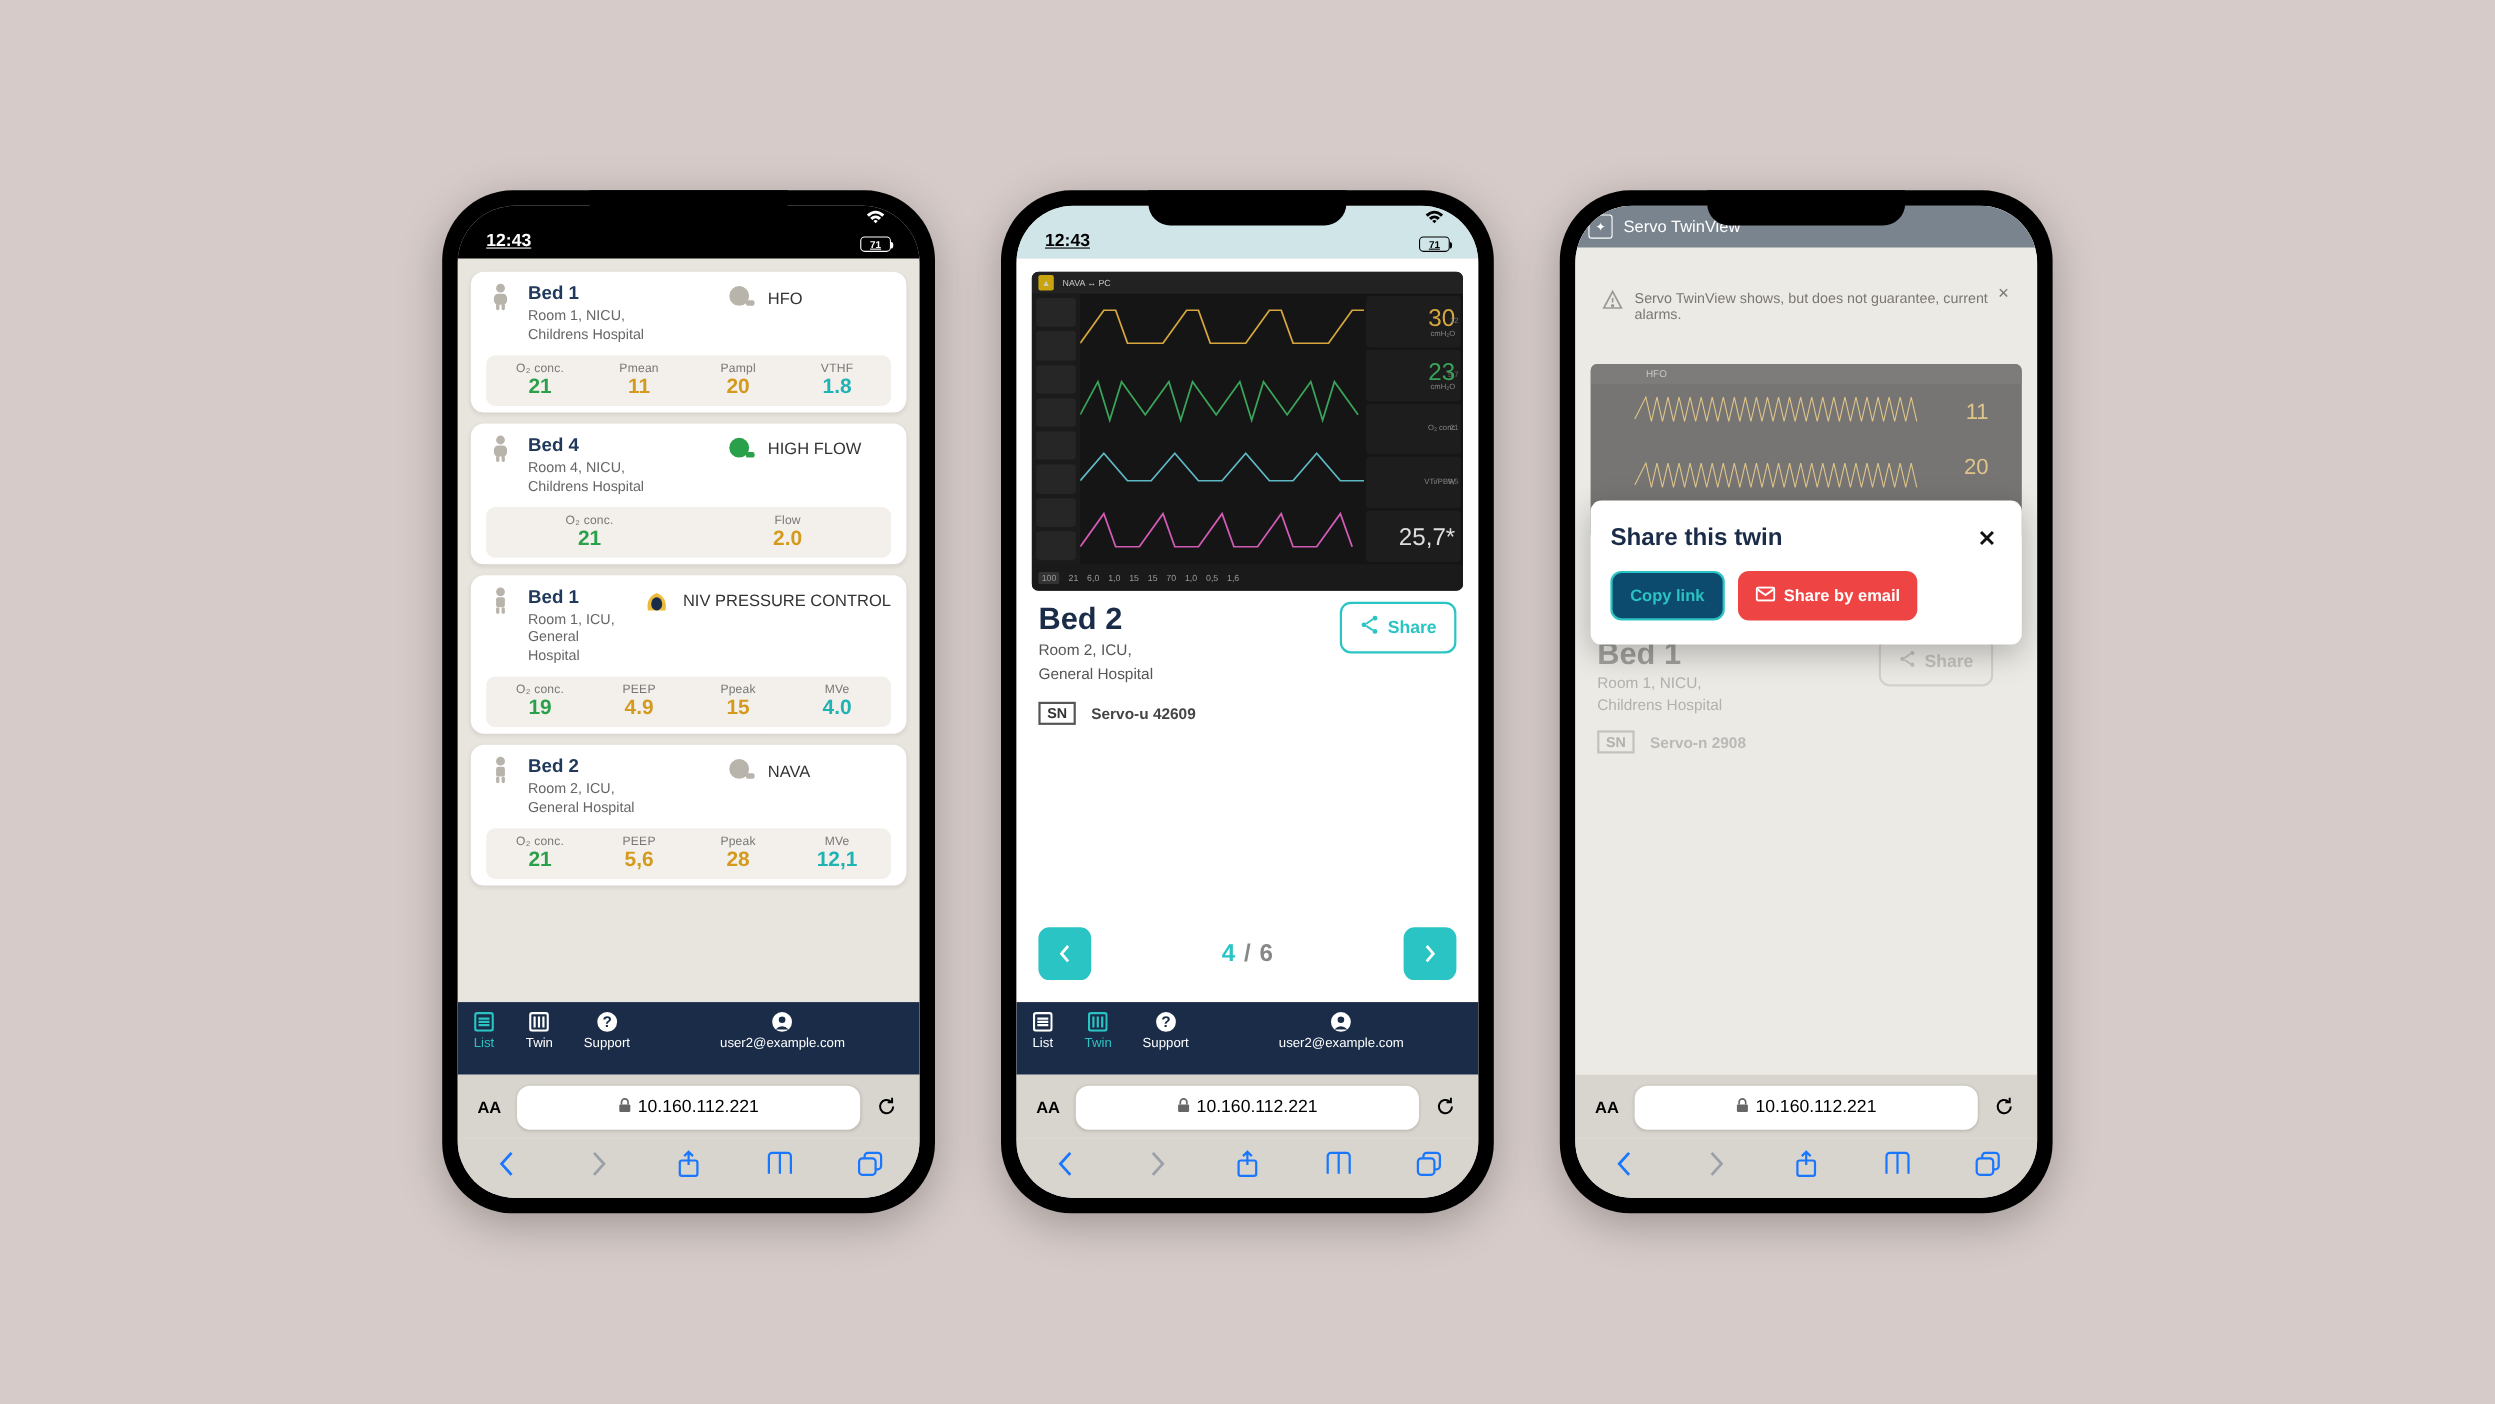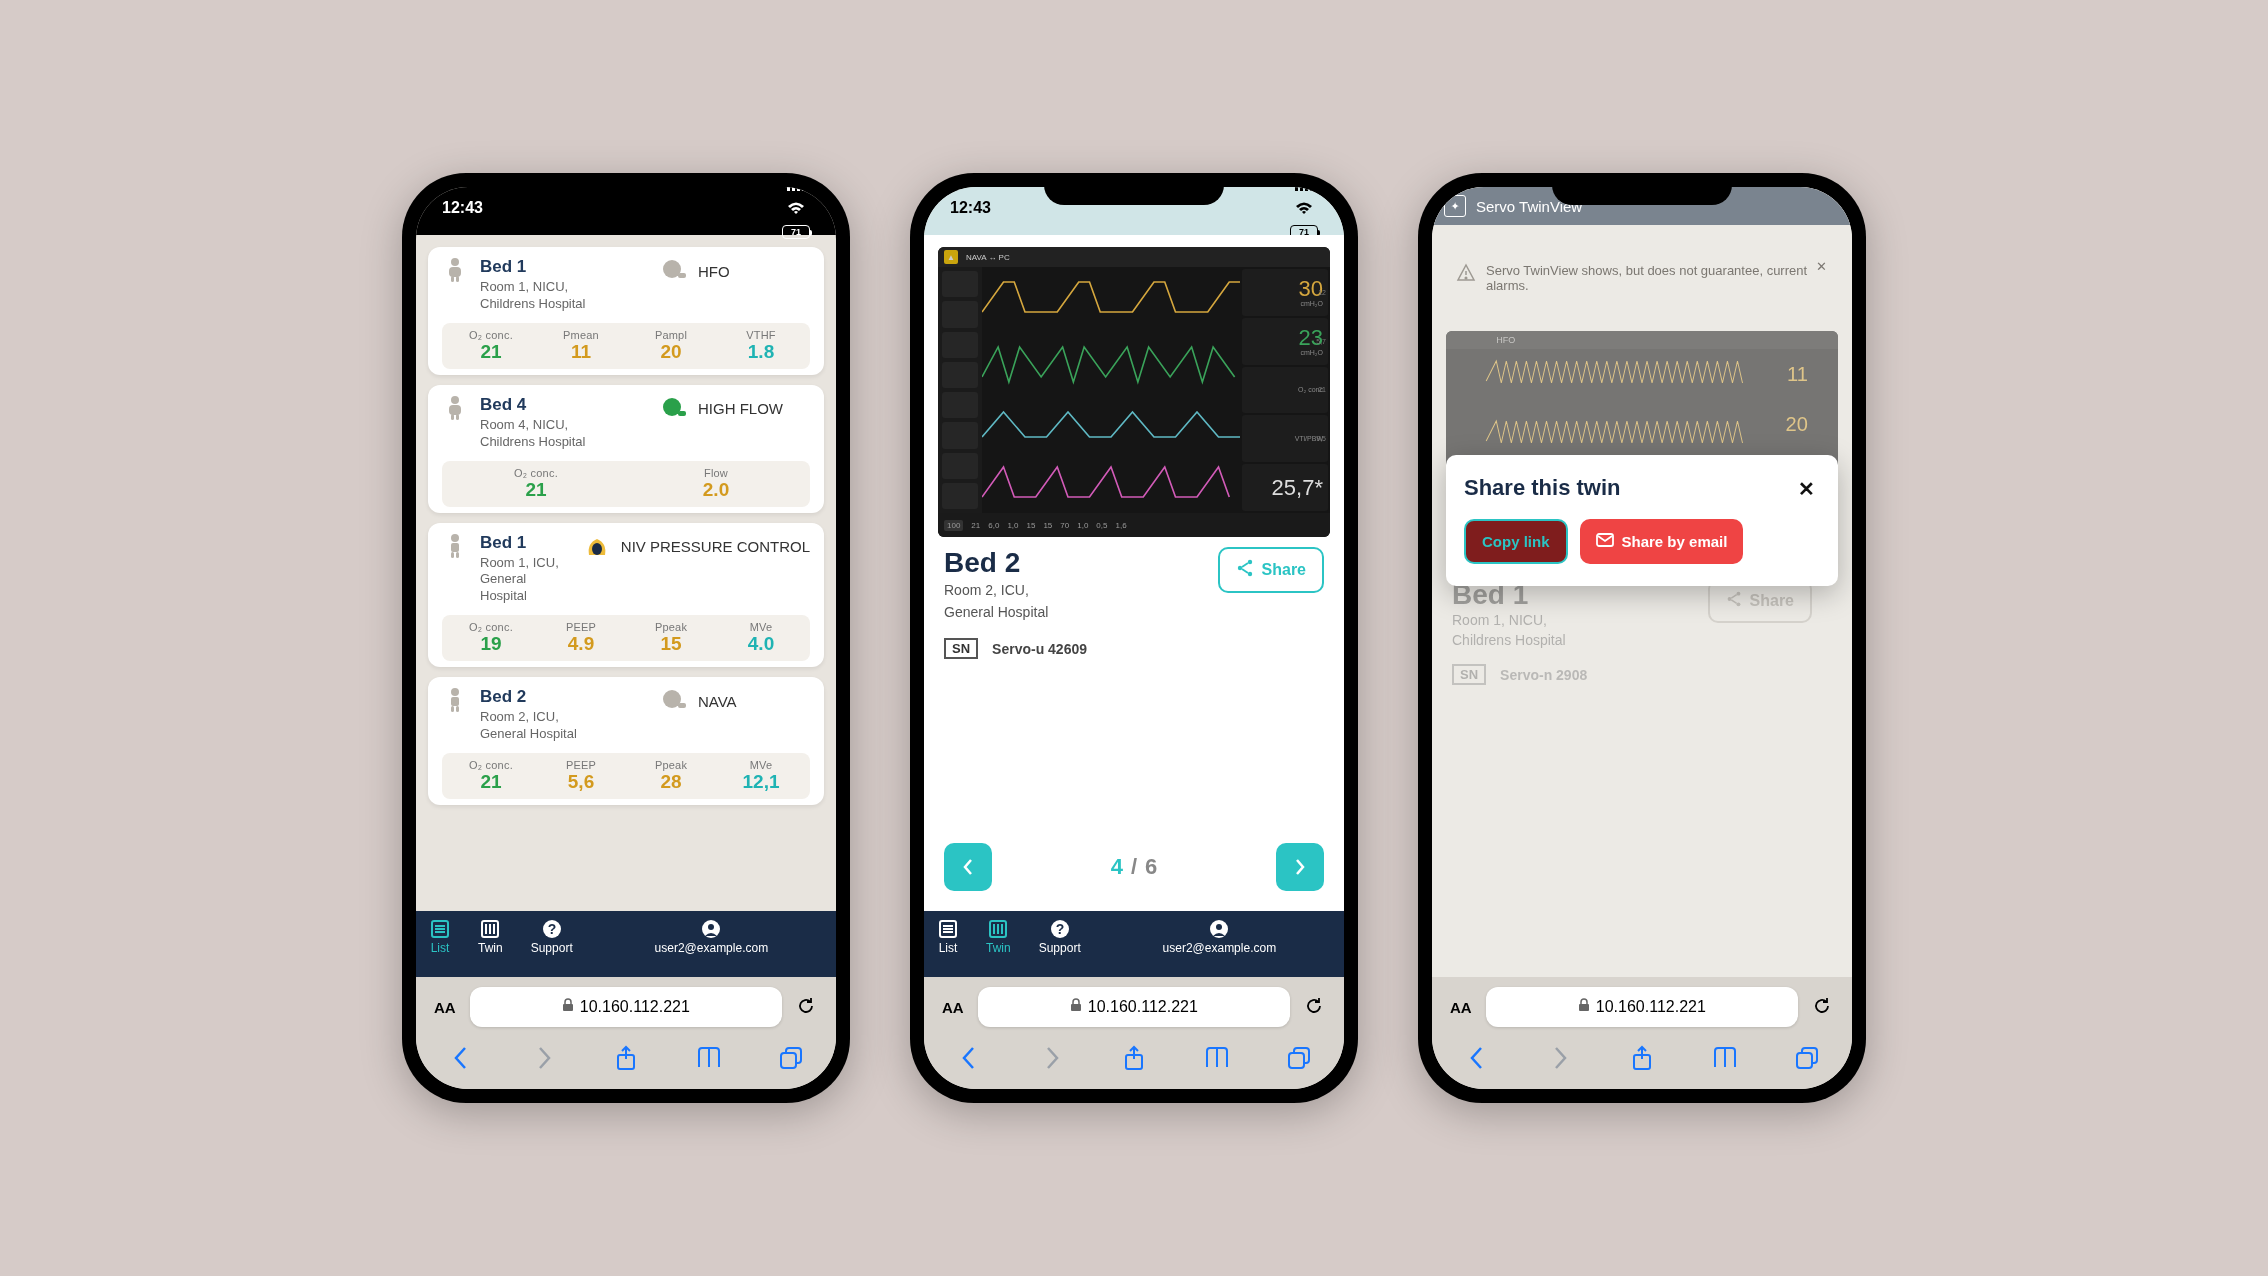--- a/index.html
+++ b/index.html
@@ -4,21 +4,21 @@
 <style>
   * { box-sizing: border-box; margin: 0; padding: 0; font-family: -apple-system, BlinkMacSystemFont, "Segoe UI", Arial, sans-serif; }
   body { background:#d6cbc8; width:2268px; height:1276px; display:flex; justify-content:center; align-items:center; gap:60px; }
 
   
   .phone { width:448px; height:930px; background:#000; border-radius:64px; padding:14px; position:relative; box-shadow:0 10px 40px rgba(0,0,0,.25); }
   .phone-inner { width:100%; height:100%; background:#e8e4de; border-radius:52px; overflow:hidden; position:relative; display:flex; flex-direction:column; }
   .notch { position:absolute; top:0; left:50%; transform:translateX(-50%); width:180px; height:32px; background:#000; border-radius:0 0 20px 20px; z-index:50; }
 
   
-  .status-bar { height:48px; background:#000; color:#fff; display:flex; align-items:center; justify-content:space-between; padding:0 26px 6px 26px; font-size:16px; font-weight:600; }
+  .status-bar { height:48px; background:#000; color:#fff; display:flex; align-items:flex-end; justify-content:space-between; padding:0 26px 6px 26px; font-size:16px; font-weight:600;text-decoration:underline; }
   .status-bar.light { background:#d0e5e7; color:#000; }
   .status-bar.app  { background:#7a848f; color:#fff; }
   .status-icons { display:flex; gap:6px; align-items:center;flex-direction:column; }
   .signal-icon svg, .wifi-icon svg, .batt { display:block; }
   .batt { display:inline-flex; align-items:center; border:1.5px solid currentColor; border-radius:4px; width:28px; height:14px; position:relative; font-size:9px; font-weight:700; justify-content:center;}
   .batt:after{content:""; position:absolute; right:-3px; top:4px; width:2px; height:6px; background:currentColor; border-radius:0 2px 2px 0;}
 
   
   .content { flex:1; overflow:hidden; position:relative; }
 
@@ -94,21 +94,21 @@
   .p3-banner{ margin:28px 12px; padding:10px 12px; display:flex; gap:10px; align-items:flex-start; font-size:13px; color:#7b7771; border-radius:8px; position:relative;}
   .p3-banner-close{ position:absolute; right:6px; top:6px; width:18px; height:18px; color:#7b7771;}
   .p3-vent{ margin:0 14px; background:#151515; border-radius:6px; height:160px; overflow:hidden; filter:opacity(.55);}
   .p3-vent-waves{height:100%; position:relative;}
 
   .modal{ position:absolute; left:14px; right:14px; top:268px; background:#fff; border-radius:10px; box-shadow:0 8px 28px rgba(0,0,0,.25); padding:20px 18px 22px 18px; z-index:30;}
   .modal-head{ display:flex; justify-content:space-between; align-items:center; margin-bottom:18px;}
   .modal-title{ font-size:22px; font-weight:800; color:#1a2c47;}
   .modal-close{ width:22px; height:22px; font-size:20px; font-weight:700; color:#111;}
   .modal-actions{ display:flex; gap:12px;}
-  .btn-outline{ border:2.5px solid #2bc4c4; color:#2bc4c4; background:#7f1d1d; border-radius:10px; padding:12px 16px; font-size:15px; font-weight:700;}
+  .btn-outline{ border:2.5px solid #2bc4c4; color:#2bc4c4; background:#0c4a6e; border-radius:10px; padding:12px 16px; font-size:15px; font-weight:700;}
   .btn-solid{ background:#ef4444; color:#fff; border-radius:10px; padding:12px 16px; font-size:15px; font-weight:700; display:flex; align-items:center; gap:8px;}
 
   .p3-below{ padding:88px 20px 0 20px; filter:opacity(.5);}
   .p3-bed-title{font-size:28px; font-weight:800; color:#555;}
   .p3-bed-loc{font-size:14px; color:#777; line-height:1.4;}
   .p3-share{ border:2.5px solid #bdb9b2; color:#9d9992; border-radius:10px; padding:10px 16px; font-size:16px; font-weight:700; display:flex; gap:8px; align-items:center; position:absolute; right:20px; top:0px;}
   .p3-below-wrap{position:relative;}
 </style>
 </head>
 <body>

